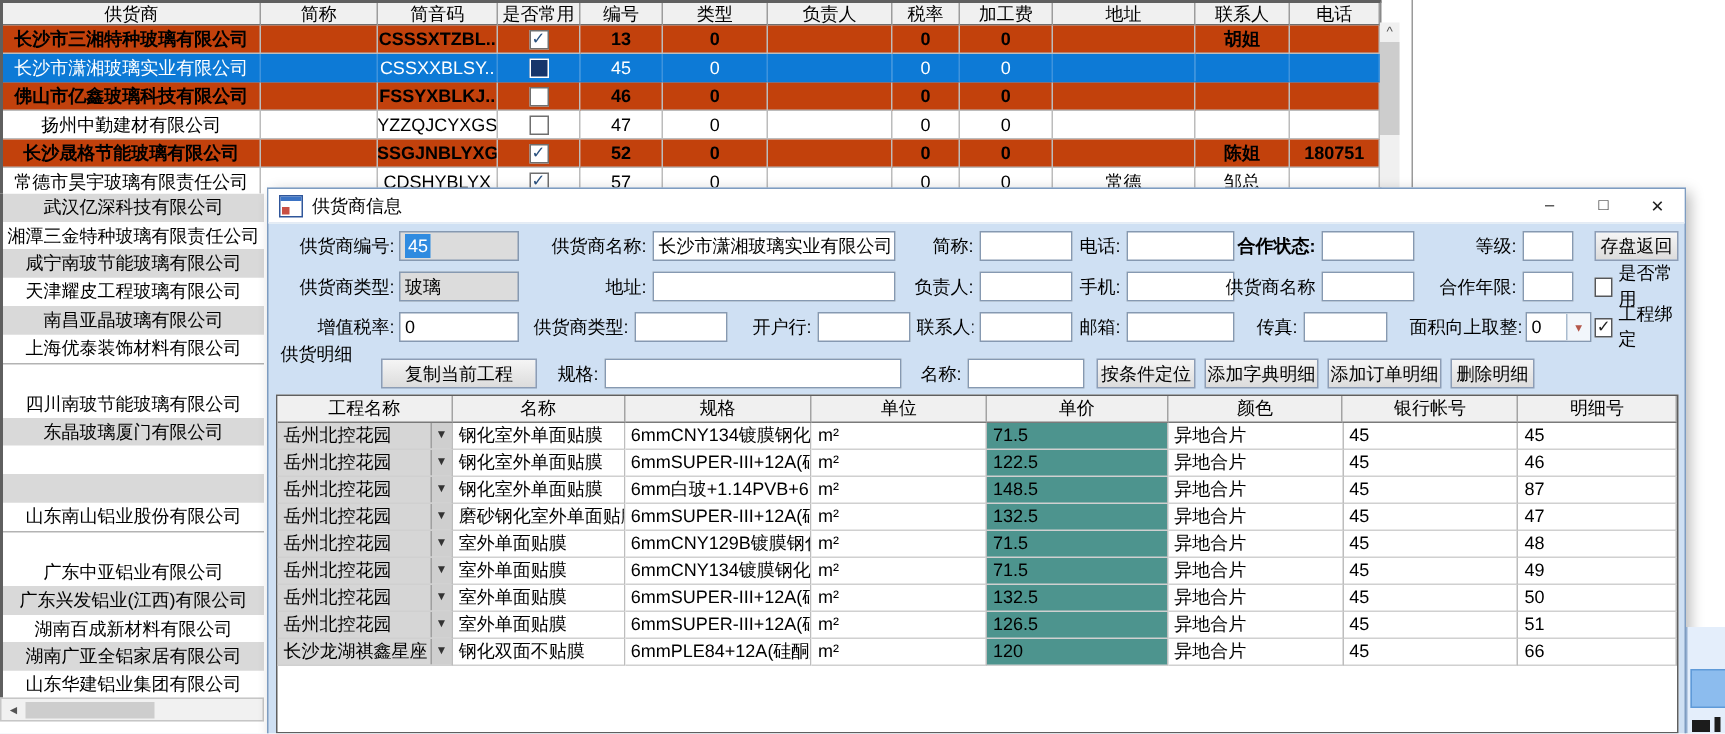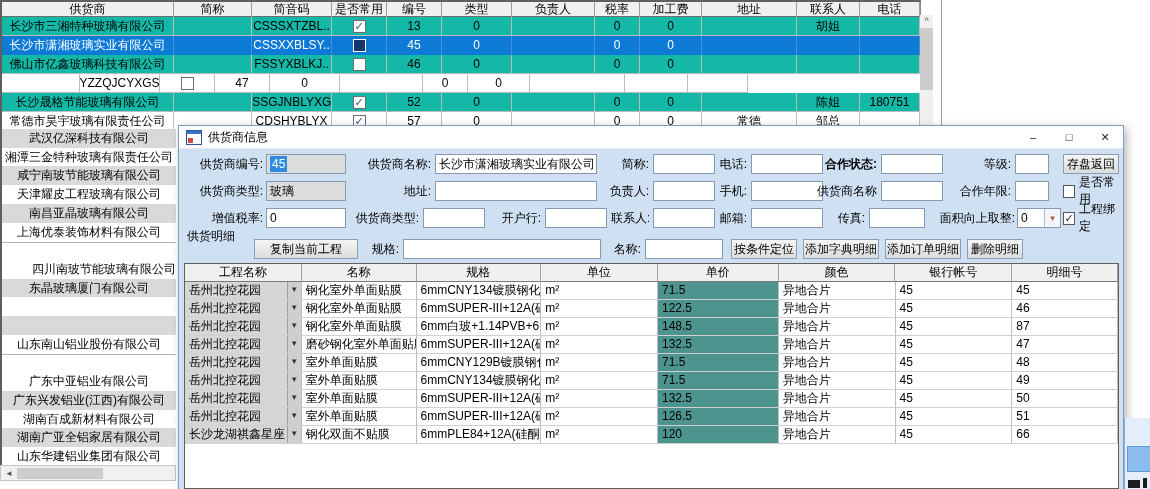--- a/index.html
+++ b/index.html
@@ -11,21 +11,21 @@
 
   
   #main-table{position:absolute;left:0;top:0;background:#fff;
     border-top:2px solid #5f5f5f;border-left:2px solid #5f5f5f;border-right:1px solid #8a8a8a;}
   .thead{display:flex;height:15px;background:#f0f0f0;}
   .th{box-sizing:border-box;border-right:1px solid #9c9c9c;border-bottom:1px solid #6e6e6e;
     display:flex;align-items:center;justify-content:center;overflow:hidden;white-space:nowrap;font-size:12px;}
   .tr{display:flex;height:19px;background:#fff;}
   .td{box-sizing:border-box;border-right:1px solid #bcbcbc;border-bottom:1px solid #bcbcbc;
     display:flex;align-items:center;justify-content:center;overflow:hidden;white-space:nowrap;}
-  .tr.alt .td{background:#14b8a6;}
+  .tr.alt .td{background:#c2410c;font-weight:bold;}
   .tr.sel .td{background:var(--sel);color:#fff;border-right-color:#3e93dd;border-bottom-color:#0d7ad6;}
   .cb{width:13px;height:13px;box-sizing:border-box;background:#fff;border:1px solid #6f6f6f;
     font-size:11px;line-height:11px;text-align:center;color:#29507e;}
   .cb.selcb{background:#16356b;border-color:#ffffff;}
   #vscroll{position:absolute;left:920px;top:15px;width:13px;height:110px;background:#f0f0f0;}
   #vscroll .upicon{display:block;text-align:center;font-size:9px;color:#555;height:12px;line-height:12px;}
   #vscroll .thumb{position:absolute;left:0;top:13px;width:13px;height:62px;background:#cdcdcd;}
   #split-line{position:absolute;left:941px;top:0;width:1px;height:125px;background:#9a9a9a;}
 
   
@@ -149,20 +149,21 @@
           <div class="td" style="width: 55px;">46</div>
           <div class="td" style="width: 70px;">0</div>
           <div class="td" style="width: 83px;"></div>
           <div class="td" style="width: 45px;">0</div>
           <div class="td" style="width: 62px;">0</div>
           <div class="td" style="width: 95px;"></div>
           <div class="td" style="width: 63px;"></div>
           <div class="td" style="width: 60px;"></div>
         </div>
         <div class="tr">
+          <div class="td" style="width: 172px;">扬州中勤建材有限公司</div>
           <div class="td" style="width: 78px;"></div>
           <div class="td" style="width: 80px;">YZZQJCYXGS</div>
           <div class="td" style="width: 55px;">
             <div class="cb"></div>
           </div>
           <div class="td" style="width: 55px;">47</div>
           <div class="td" style="width: 70px;">0</div>
           <div class="td" style="width: 83px;"></div>
           <div class="td" style="width: 45px;">0</div>
           <div class="td" style="width: 62px;">0</div>
@@ -210,21 +211,21 @@
   </div>
   <div id="split-line"></div>
 
   <div id="strip">
       <div class="srow alt" style="top: 0px;">武汉亿深科技有限公司</div>
       <div class="srow" style="top: 18.7px;">湘潭三金特种玻璃有限责任公司</div>
       <div class="srow alt" style="top: 37.4px;">咸宁南玻节能玻璃有限公司</div>
       <div class="srow" style="top: 56.1px;">天津耀皮工程玻璃有限公司</div>
       <div class="srow alt" style="top: 74.8px;">南昌亚晶玻璃有限公司</div>
       <div class="srow" style="top: 93.5px;">上海优泰装饰材料有限公司</div>
-      <div class="srow" style="top: 130.9px; text-align: right;">四川南玻节能玻璃有限公司</div>
+      <div class="srow" style="top: 130.9px;">四川南玻节能玻璃有限公司</div>
       <div class="srow alt" style="top: 149.6px;">东晶玻璃厦门有限公司</div>
       <div class="srow" style="top: 168.3px;"></div>
       <div class="srow alt" style="top: 187px;"></div>
       <div class="srow" style="top: 205.7px;">山东南山铝业股份有限公司</div>
       <div class="srow" style="top: 243.1px;">广东中亚铝业有限公司</div>
       <div class="srow alt" style="top: 261.8px;">广东兴发铝业(江西)有限公司</div>
       <div class="srow" style="top: 280.5px;">湖南百成新材料有限公司</div>
       <div class="srow alt" style="top: 299.2px;">湖南广亚全铝家居有限公司</div>
       <div class="srow" style="top: 317.9px;">山东华建铝业集团有限公司</div>
     </div>

